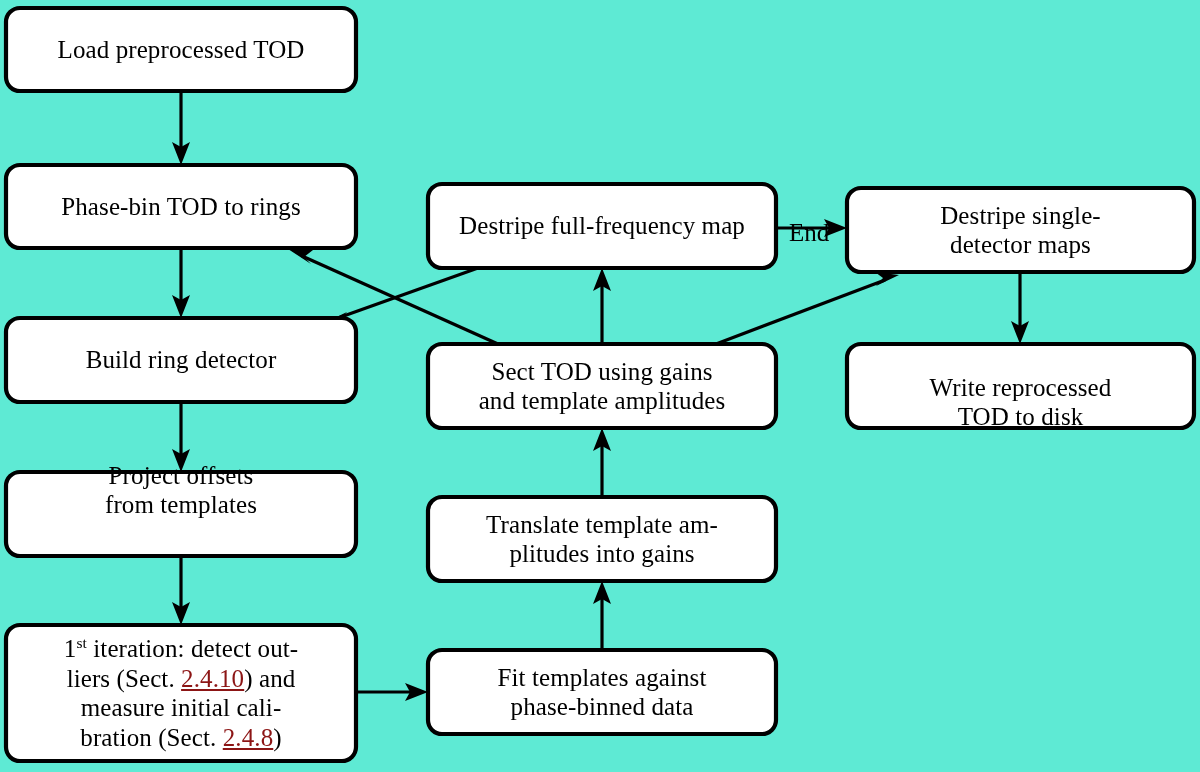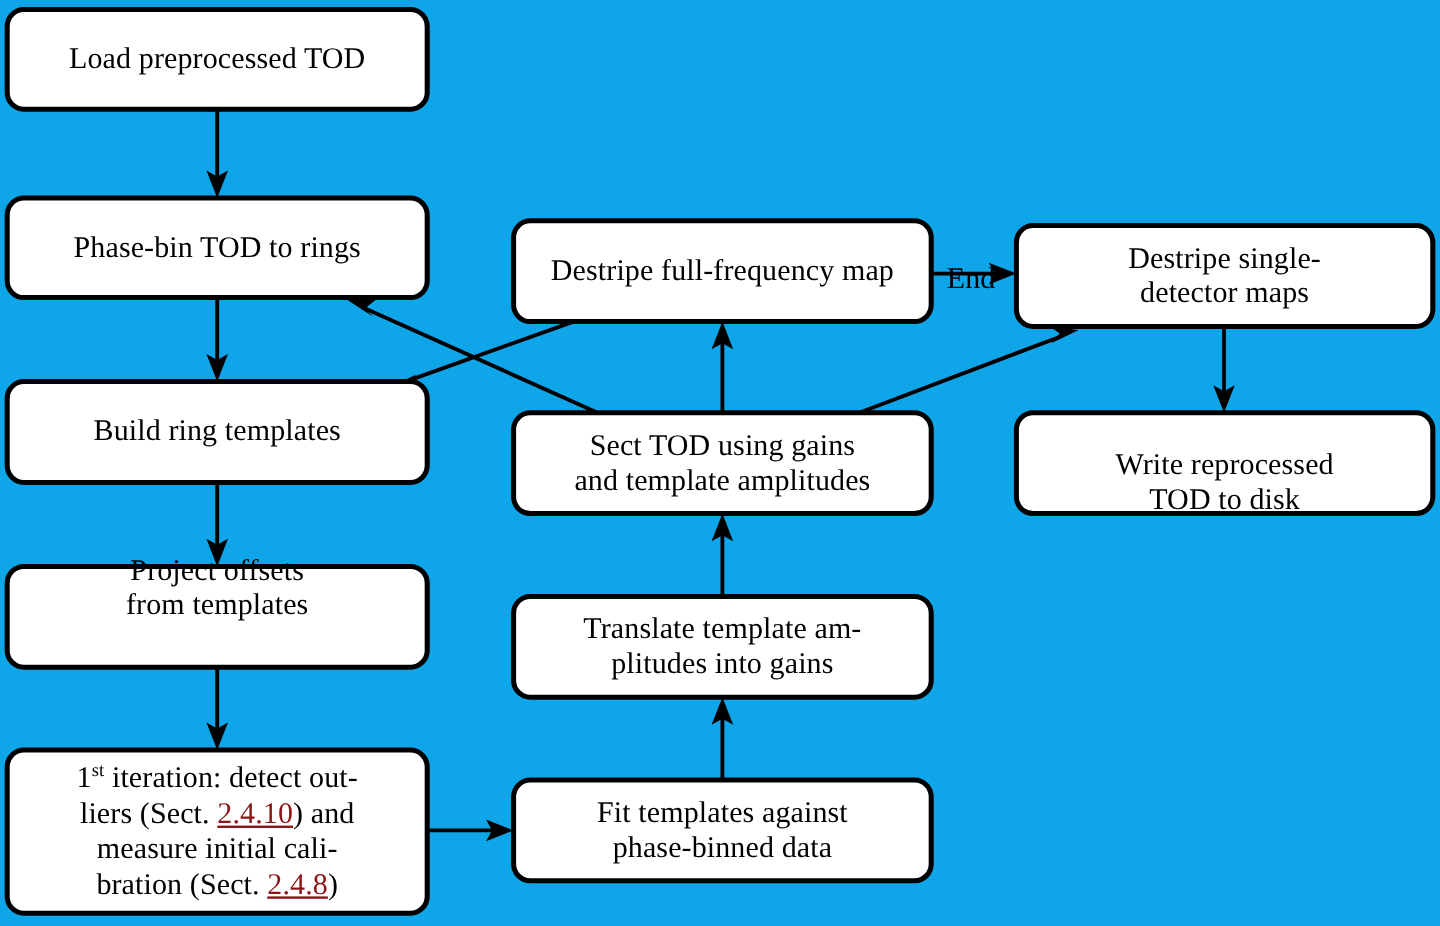--- a/index.html
+++ b/index.html
@@ -4,21 +4,21 @@
 <style>
   html, body {
     margin: 0;
     padding: 0;
     background: #ffffff;
   }
   #canvas {
     position: relative;
     width: 1200px;
     height: 772px;
-    background: #0ea5e9;
+    background: #5eead4;
     font-family: "Liberation Serif", "DejaVu Serif", serif;
     overflow: hidden;
   }
   #flow-svg {
     position: absolute;
     left: 0;
     top: 0;
     width: 1200px;
     height: 772px;
   }
@@ -155,21 +155,21 @@
         <rect class="node-rect" x="847" y="344" width="347" height="84" rx="14" ry="14"></rect>
         <rect class="node-rect" x="428" y="344" width="348" height="84" rx="14" ry="14"></rect>
         <rect class="node-rect" x="428" y="497" width="348" height="84" rx="14" ry="14"></rect>
         <rect class="node-rect" x="428" y="650" width="348" height="84" rx="14" ry="14"></rect>
       </g>
   </svg>
 
   <div id="labels">
       <div class="node-label" style="left: 6px; top: 8px; width: 350px; height: 83px;">Load preprocessed TOD</div>
       <div class="node-label" style="left: 6px; top: 165px; width: 350px; height: 83px;">Phase-bin TOD to rings</div>
-      <div class="node-label" style="left: 6px; top: 318px; width: 350px; height: 84px;">Build ring templates</div>
+      <div class="node-label" style="left: 6px; top: 318px; width: 350px; height: 84px;">Build ring detector</div>
       <div class="node-label" style="left: 6px; top: 448px; width: 350px; height: 84px;">Project offsets
 from templates</div>
       <div class="node-label" style="left: 6px; top: 625px; width: 350px; height: 136px;"><div><div><span>1</span><span class="sup">st</span><span> iteration: detect out-</span></div><div><span>liers (Sect. </span><span class="sect-ref">2.4.10</span><span>) and</span></div><div><span>measure initial cali-</span></div><div><span>bration (Sect. </span><span class="sect-ref">2.4.8</span><span>)</span></div></div></div>
       <div class="node-label" style="left: 428px; top: 184px; width: 348px; height: 84px;">Destripe full-frequency map</div>
       <div class="node-label" style="left: 847px; top: 188px; width: 347px; height: 84px;">Destripe single-
 detector maps</div>
       <div class="node-label" style="left: 847px; top: 360px; width: 347px; height: 84px;">Write reprocessed
 TOD to disk</div>
       <div class="node-label" style="left: 428px; top: 344px; width: 348px; height: 84px;">Sect TOD using gains
 and template amplitudes</div>

